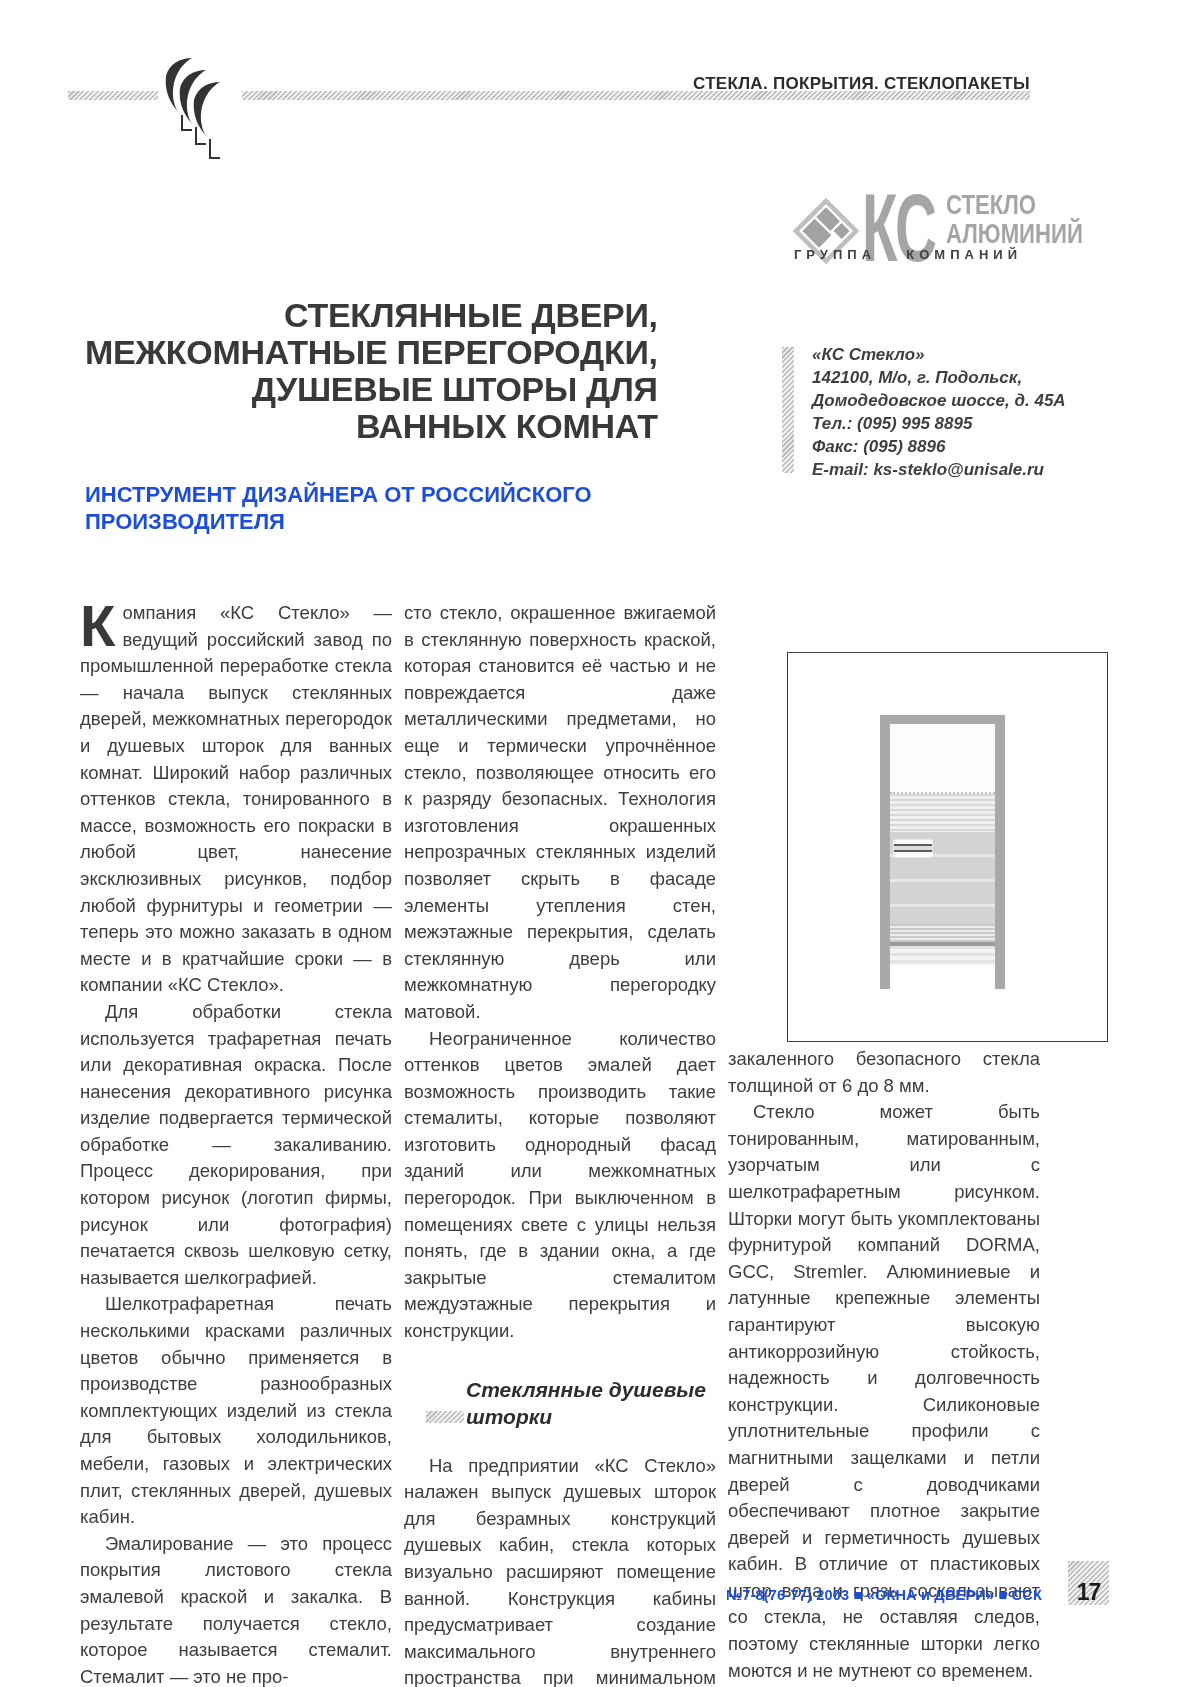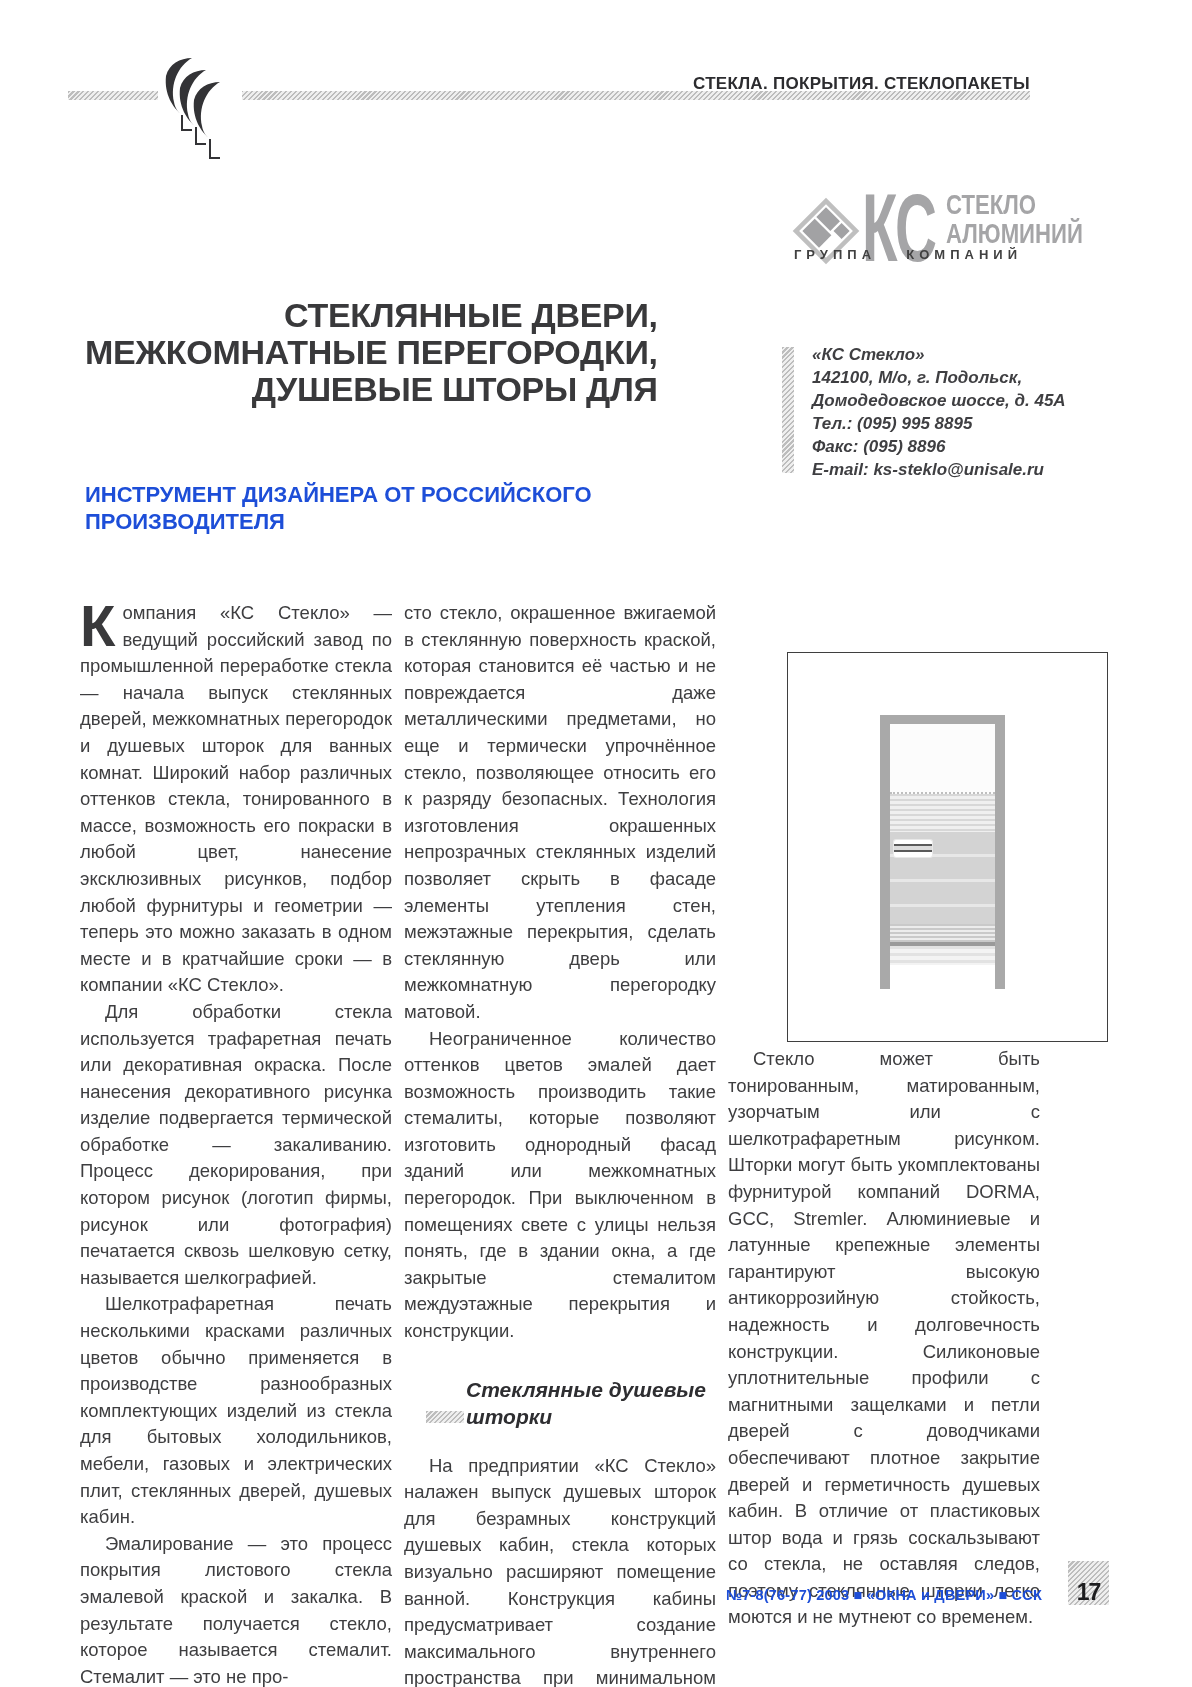--- a/index.html
+++ b/index.html
@@ -102,20 +102,21 @@
   </div>
   <div class="abs kc-group">
     <span>ГРУППА</span>
     <span>КОМПАНИЙ</span>
   </div>
 
   <div class="abs title">
     <div>СТЕКЛЯННЫЕ ДВЕРИ,</div>
     <div>МЕЖКОМНАТНЫЕ ПЕРЕГОРОДКИ,</div>
     <div>ДУШЕВЫЕ ШТОРЫ ДЛЯ</div>
+    <div>ВАННЫХ КОМНАТ</div>
   </div>
   <div class="abs subtitle">
     <div>ИНСТРУМЕНТ ДИЗАЙНЕРА ОТ РОССИЙСКОГО</div>
     <div>ПРОИЗВОДИТЕЛЯ</div>
   </div>
 
   <div class="abs contact-bar hatch"></div>
   <div class="abs contact">
     <div>«КС Стекло»</div>
     <div>142100, М/о, г. Подольск,</div>
@@ -154,20 +155,21 @@
         <div class="g3"></div>
         <div class="g4"></div>
         <div class="g5"></div>
         <div class="g6"></div>
         <div class="handle"></div>
       </div>
     </div>
   </div>
 
   <div class="col col3">
+    <p class="pfirst">закаленного безопасного стекла толщиной от 6 до 8 мм.</p>
     <p>Стекло может быть тонированным, матированным, узорчатым или с шелкотрафаретным рисунком. Шторки могут быть укомплектованы фурнитурой компаний DORMA, GCC, Stremler. Алюминиевые и латунные крепежные элементы гарантируют высокую антикоррозийную стойкость, надежность и долговечность конструкции. Силиконовые уплотнительные профили с магнитными защелками и петли дверей с доводчиками обеспечивают плотное закрытие дверей и герметичность душевых кабин. В отличие от пластиковых штор вода и грязь соскальзывают со стекла, не оставляя следов, поэтому стеклянные шторки легко моются и не мутнеют со временем.</p>
   </div>
 
   <div class="abs footer-issue">№7-8(76-77) 2003 ■ «ОКНА и ДВЕРИ» ■ ССК</div>
   <div class="abs page-badge hatch">
     <span class="page-num">17</span>
   </div>
 
 </div>
 

